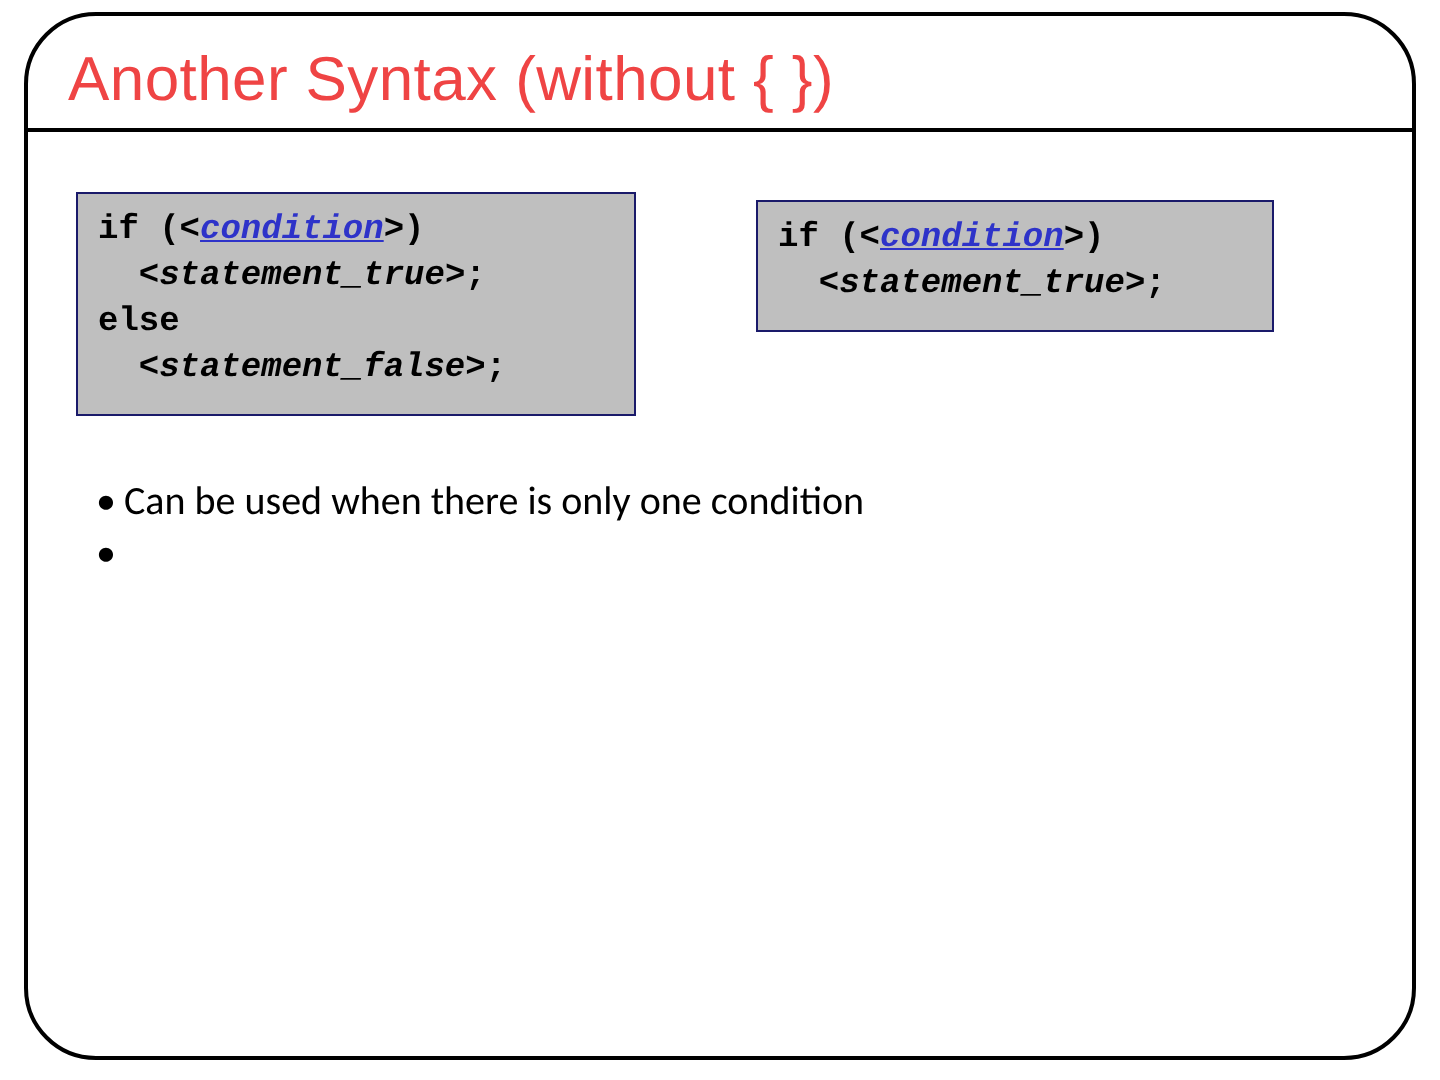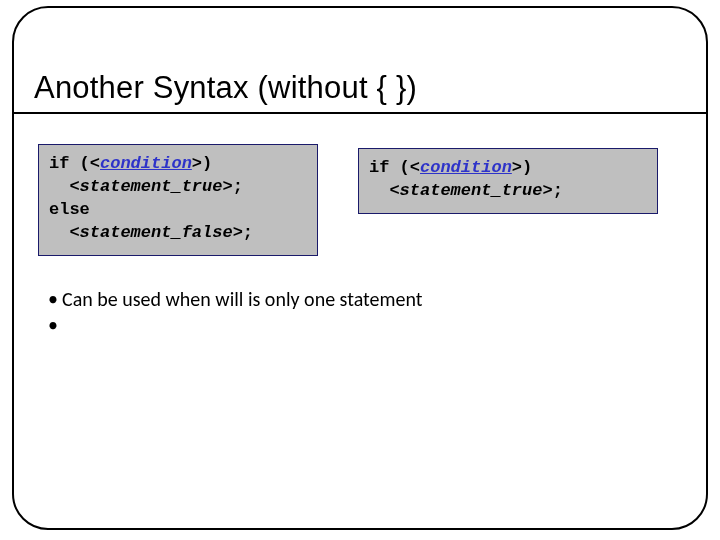--- a/index.html
+++ b/index.html
@@ -16,50 +16,49 @@
     top: 6px;
     width: 696px;
     height: 524px;
     border: 2px solid #000;
     border-radius: 36px;
     background: #fff;
   }
   .title {
     font-size: 31px;
     font-weight: 400;
-    color: #000000;
+    color: #ef4444;
     padding: 14px 12px 6px 20px;
     letter-spacing: 0.2px;
-    margin-top: 48px;
   }
   .title-rule {
     border: none;
     border-top: 2px solid #000;
     margin: 0;
     width: 100%;
   }
   .code-row {
     display: flex;
-    gap: 40px;
+    gap: 60px;
     padding: 30px 22px 0 24px;
     align-items: flex-start;
   }
   .code-box {
     background: #bfbfbf;
     border: 1.5px solid #1a1a6a;
     padding: 8px 10px 10px 10px;
     font-family: "Courier New", Courier, monospace;
     font-size: 17px;
     font-weight: bold;
     color: #000;
     line-height: 1.35;
     white-space: pre;
   }
   .code-box.left { width: 280px; }
-  .code-box.right { width: 300px; margin-top: 4px; }
+  .code-box.right { width: 259px; margin-top: 4px; }
   .cond { color: #2e33c9; font-style: italic; text-decoration: underline; }
   .stmt { font-style: italic; }
   .bullets {
     padding: 30px 0 0 34px;
     font-size: 20px;
     color: #000;
     font-family: Calibri, Arial, sans-serif;
     line-height: 1.3;
   }
   .bullets .row { display: flex; align-items: flex-start; }
@@ -78,19 +77,19 @@
 <span>else</span>
 <span>  &lt;</span><span class="stmt">statement_false</span><span>&gt;;</span></div>
 
     <div class="code-box right"><span>if (&lt;</span><span class="cond">condition</span><span>&gt;)</span>
 <span>  &lt;</span><span class="stmt">statement_true</span><span>&gt;;</span></div>
   </div>
 
   <div class="bullets">
     <div class="row">
       <span class="dot">•</span>
-      <span>Can be used when will is only one statement</span>
+      <span>Can be used when there is only one condition</span>
     </div>
     <div class="row">
       <span class="dot">•</span>
     </div>
   </div>
 </div>
 
 </body></html>

